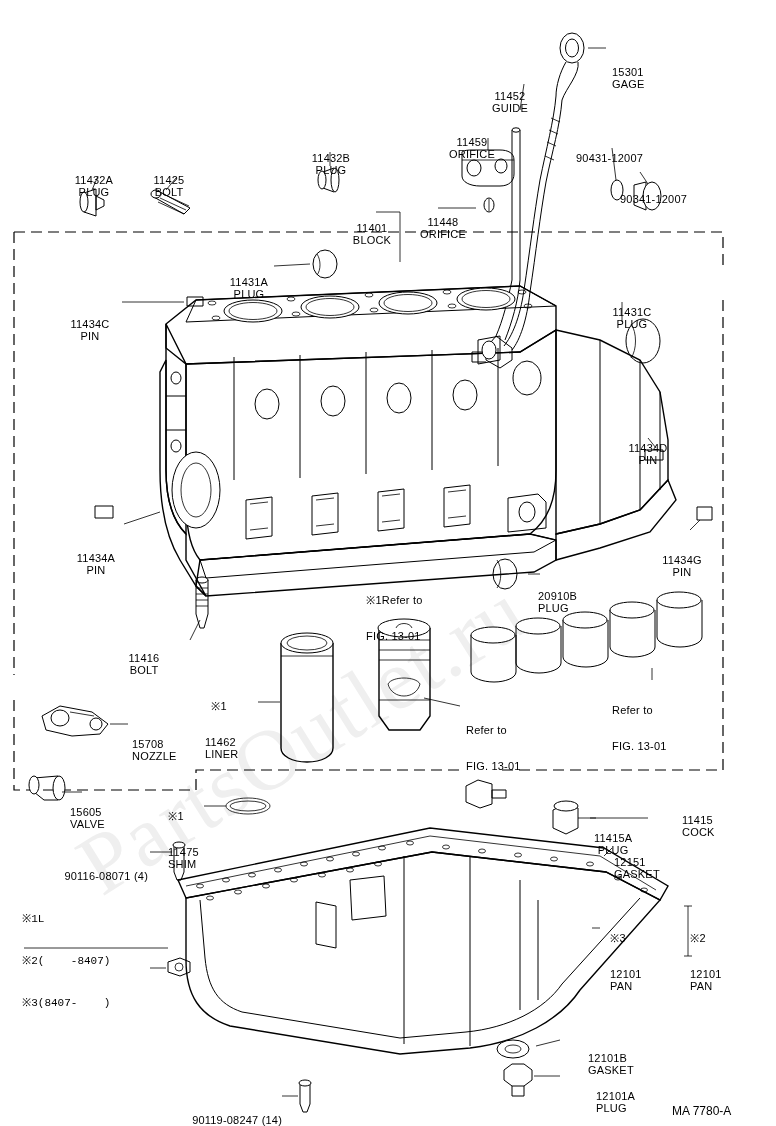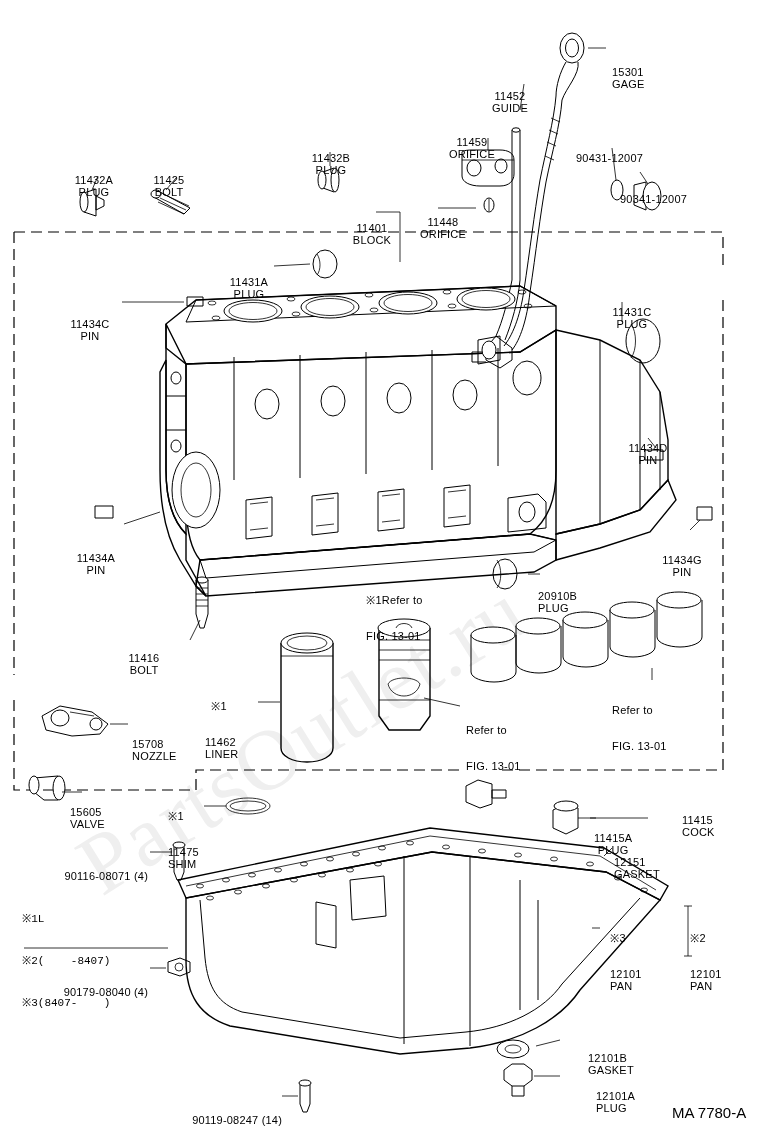--- a/index.html
+++ b/index.html
@@ -13,21 +13,21 @@
   .r{text-align:right;}
   .wm{position:absolute;font-family:"Liberation Serif",serif;color:#efefef;
       font-size:86px;letter-spacing:2px;transform:rotate(-32deg);
       transform-origin:left top;user-select:none;}
   svg{position:absolute;left:0;top:0;}
   .ln{stroke:#000;fill:none;stroke-width:1;}
   .ln2{stroke:#000;fill:none;stroke-width:1.4;}
   .thin{stroke:#000;fill:none;stroke-width:0.8;}
   .dash{stroke:#000;fill:none;stroke-width:1.2;stroke-dasharray:11 6;}
   .fillw{fill:#fff;stroke:#000;stroke-width:1;}
-  .code{position:absolute;font-size:15px;}
+  .code{position:absolute;font-size:12px;}
   .note{position:absolute;font-size:11px;line-height:14px;white-space:pre;font-family:Liberation Mono, monospace;}
 </style>
 </head>
 <body>
 
 <div id="sheet">
 
   <div class="wm" style="left:60px;top:830px;">PartsOutlet.ru</div>
 
   <svg width="776" height="1126">
@@ -435,23 +435,20 @@
   </div>
 
   <div class="lbl" style="left:596px;top:1066px;">
     <span class="p">12101A</span><span class="s">PLUG</span>
   </div>
 
   <div class="lbl r" style="left:10px;top:846px;width:138px;">
     <span class="p">90116-08071 (4)</span>
   </div>
 
-  <div class="lbl r" style="left:10px;top:962px;width:138px;">
-    <span class="p">90179-08040 (4)</span>
-  </div>
 
   <div class="lbl r" style="left:140px;top:1090px;width:142px;">
     <span class="p">90119-08247 (14)</span>
   </div>
 
   <div class="lbl" style="left:366px;top:570px;">
     <span class="p"><span>※1</span><span>Refer to</span></span>
     <span class="p">FIG. 13-01</span>
   </div>
 

